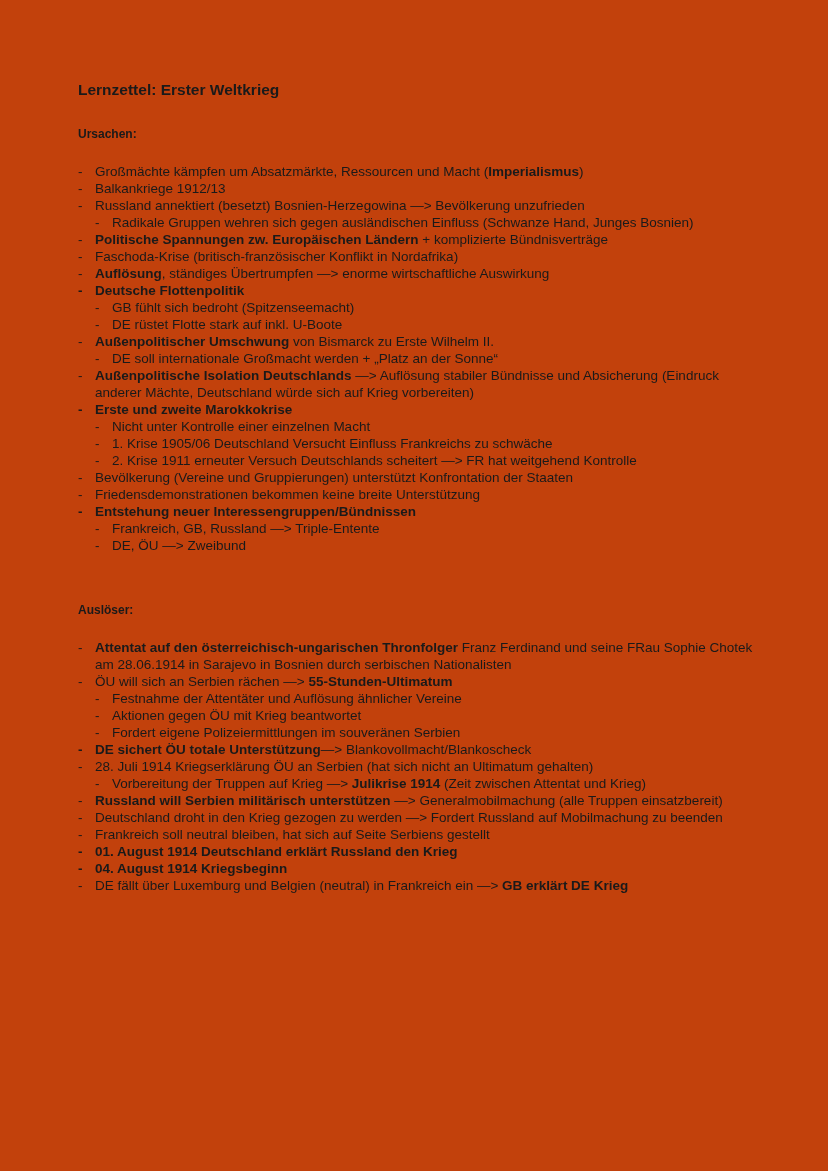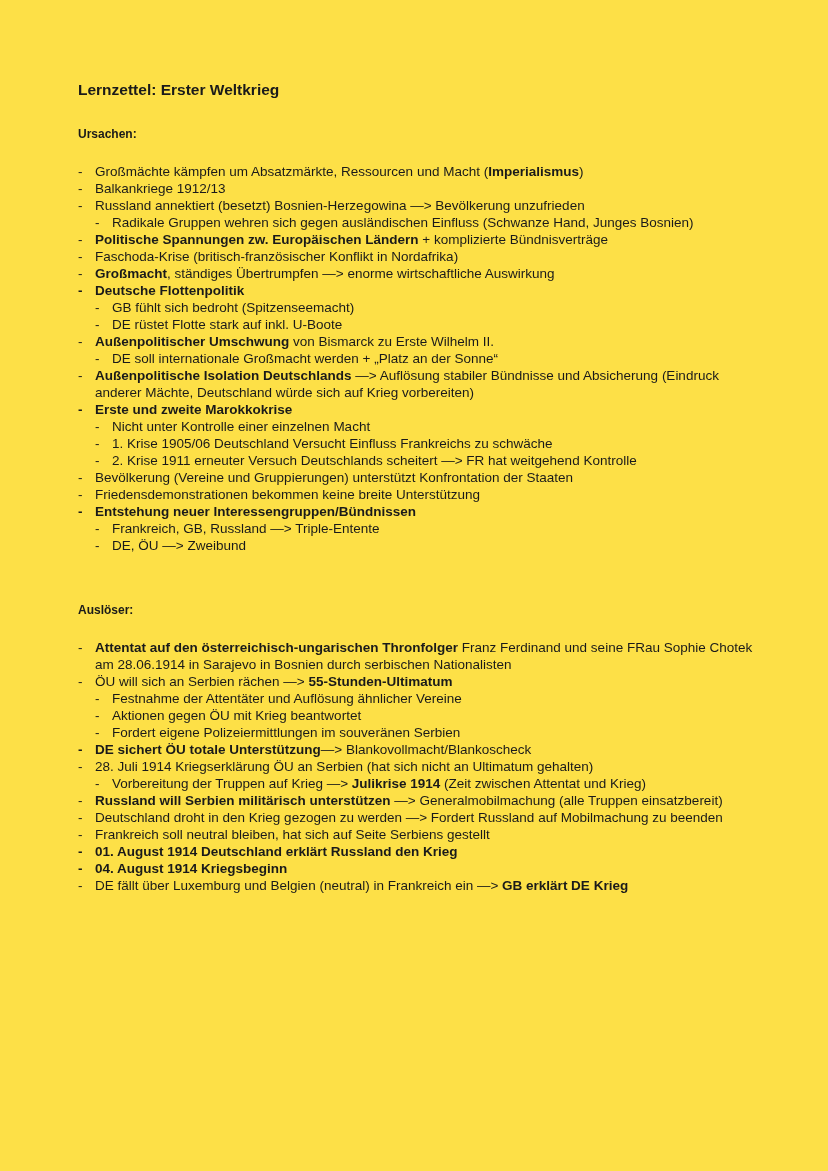--- a/index.html
+++ b/index.html
@@ -8,21 +8,21 @@
     width: 828px;
     height: 1171px;
     font-family: "Liberation Sans", "DejaVu Sans", sans-serif;
     color: #1a1a1a;
     overflow: hidden;
   }
   .page {
     width: 828px;
     height: 1171px;
     padding: 80px 75px 0 78px;
-    background: #fde047;
+    background: #c2410c;
   }
   .doc-title {
     font-size: 15.5px;
     font-weight: 700;
     line-height: 19px;
     margin-bottom: 27px;
   }
   .section-heading {
     font-size: 12px;
     font-weight: 700;
@@ -73,21 +73,21 @@
         <div class="item">
           <span class="dash">-</span>
           <span class="text"><span class="bold">Politische Spannungen zw. Europäischen Ländern</span><span> + komplizierte Bündnisverträge</span></span>
         </div>
         <div class="item">
           <span class="dash">-</span>
           <span class="text"><span>Faschoda-Krise (britisch-französischer Konflikt in Nordafrika)</span></span>
         </div>
         <div class="item">
           <span class="dash">-</span>
-          <span class="text"><span class="bold">Großmacht</span><span>, ständiges Übertrumpfen —&gt; enorme wirtschaftliche Auswirkung</span></span>
+          <span class="text"><span class="bold">Auflösung</span><span>, ständiges Übertrumpfen —&gt; enorme wirtschaftliche Auswirkung</span></span>
         </div>
         <div class="item">
           <span class="dash bold">-</span>
           <span class="text"><span class="bold">Deutsche Flottenpolitik</span></span>
         </div>
         <div class="item l1">
           <span class="dash">-</span>
           <span class="text"><span>GB fühlt sich bedroht (Spitzenseemacht)</span></span>
         </div>
         <div class="item l1">

